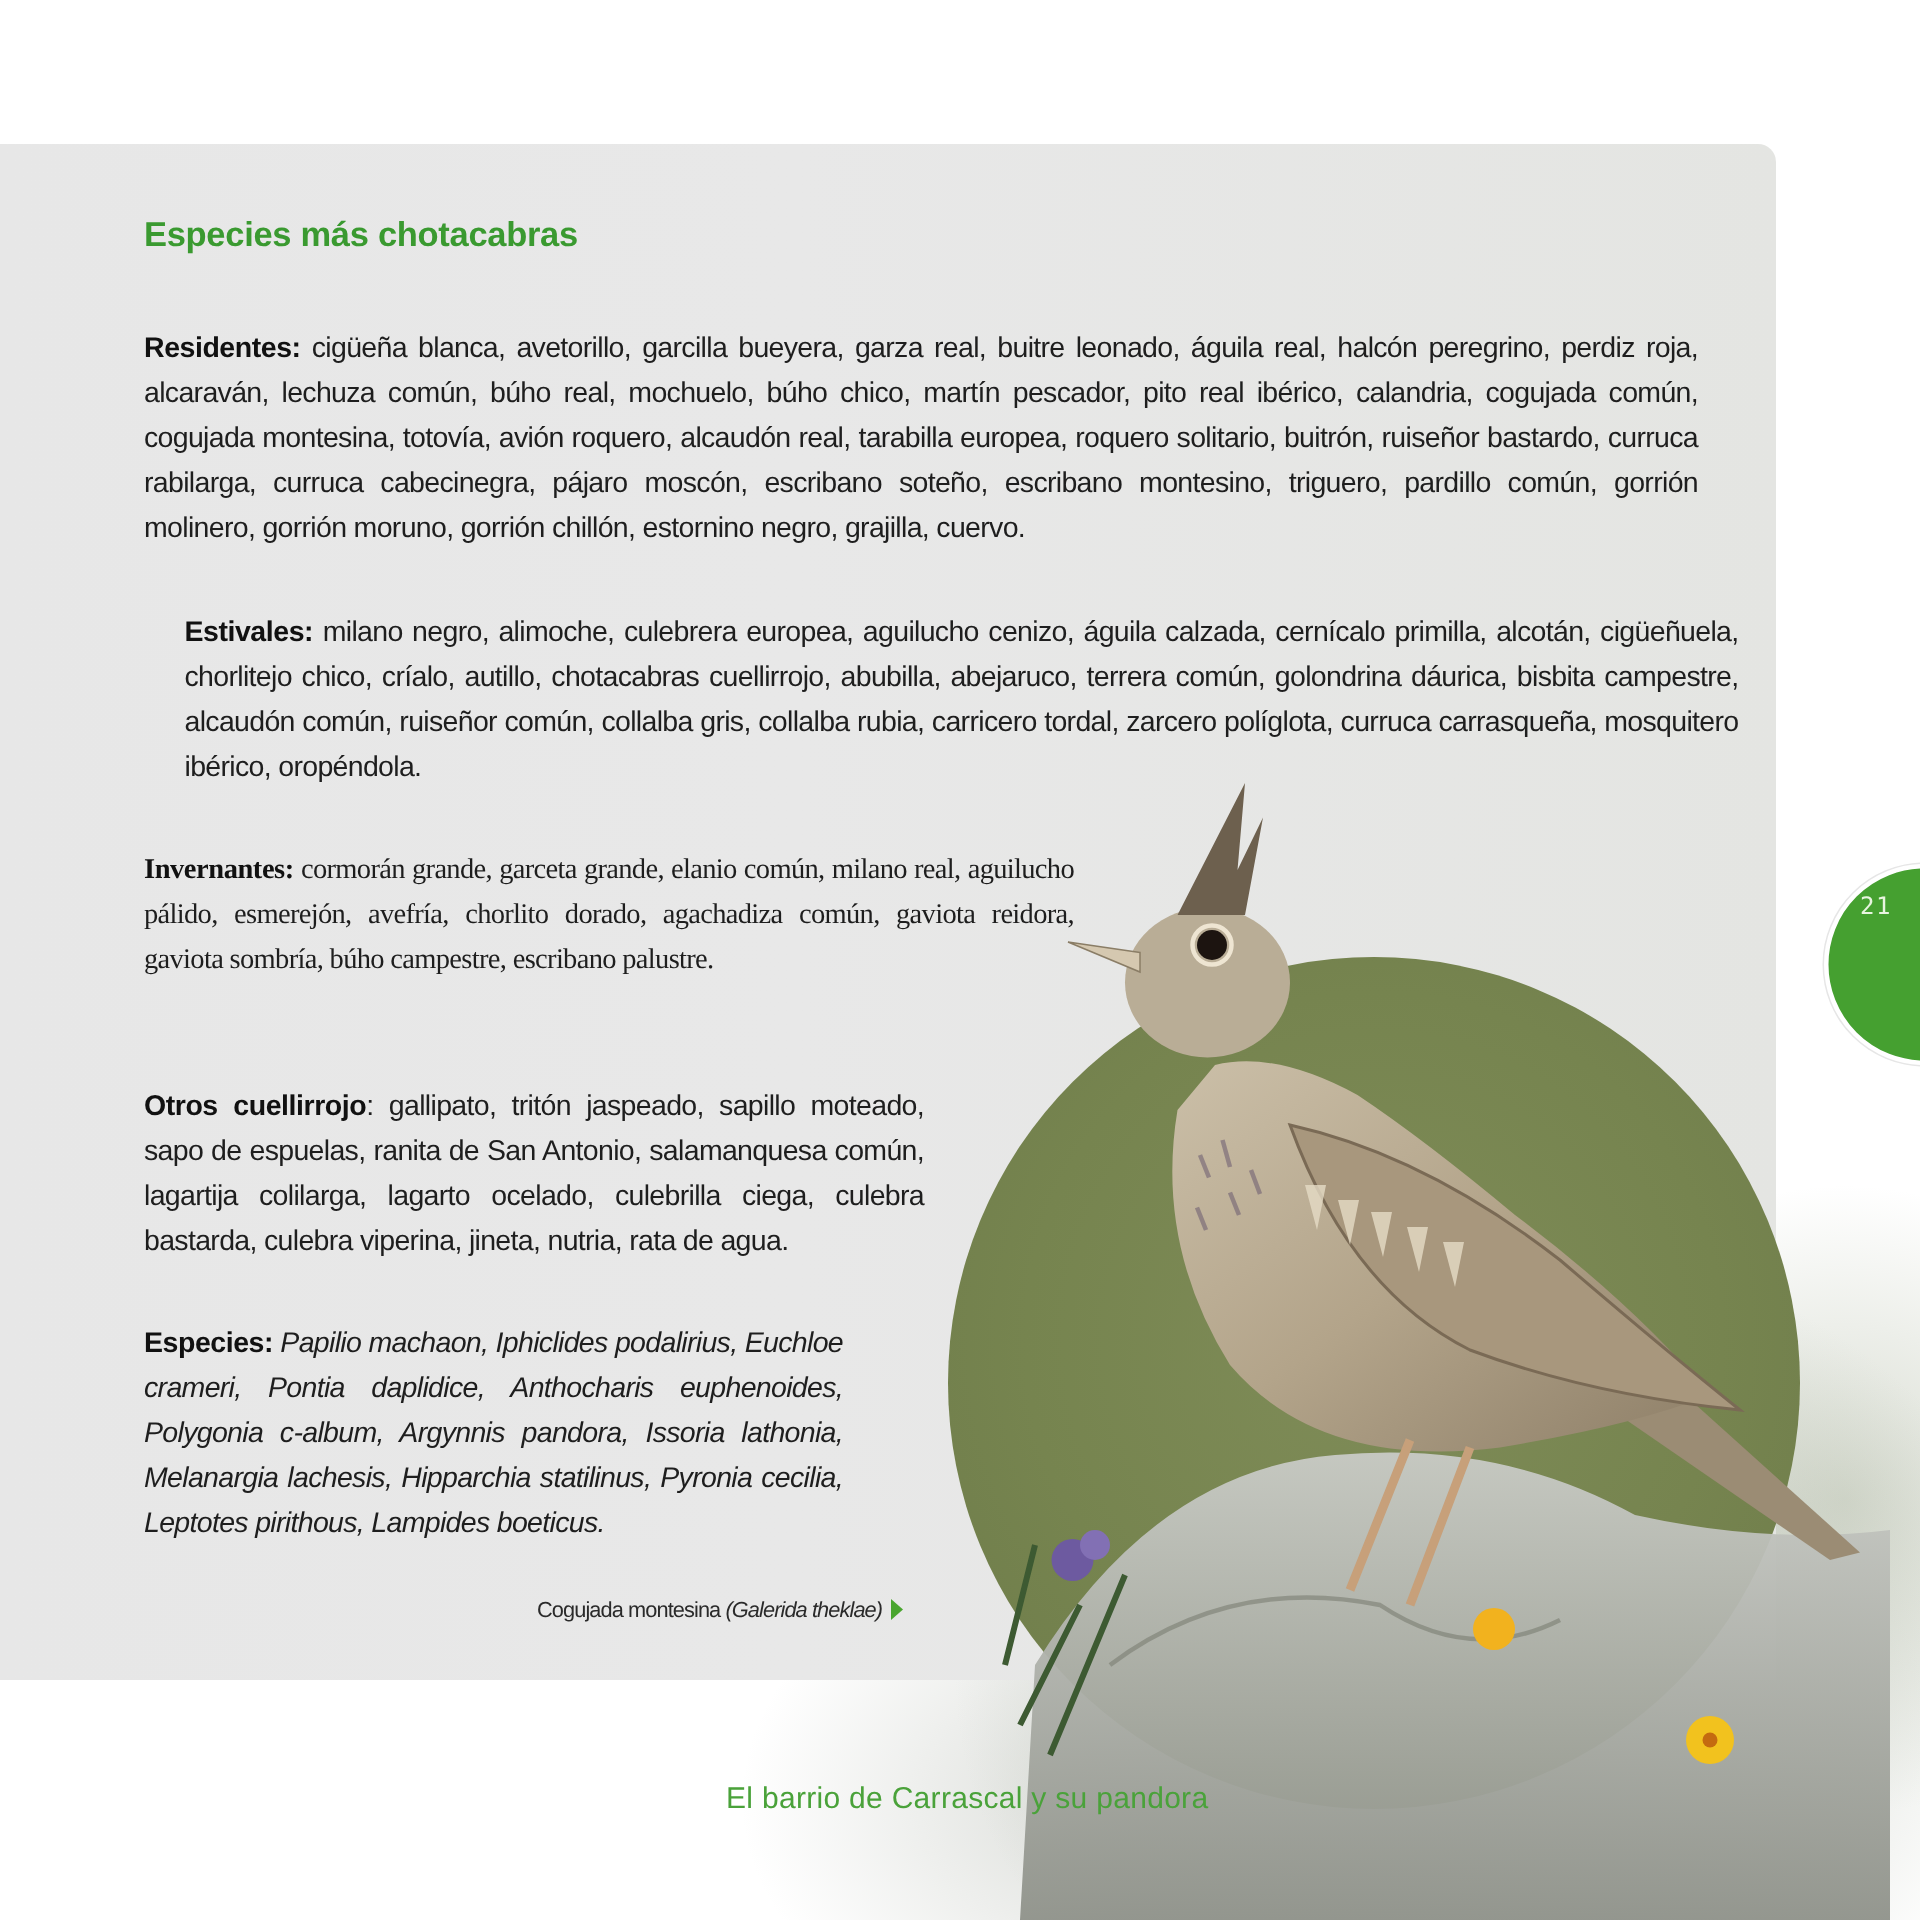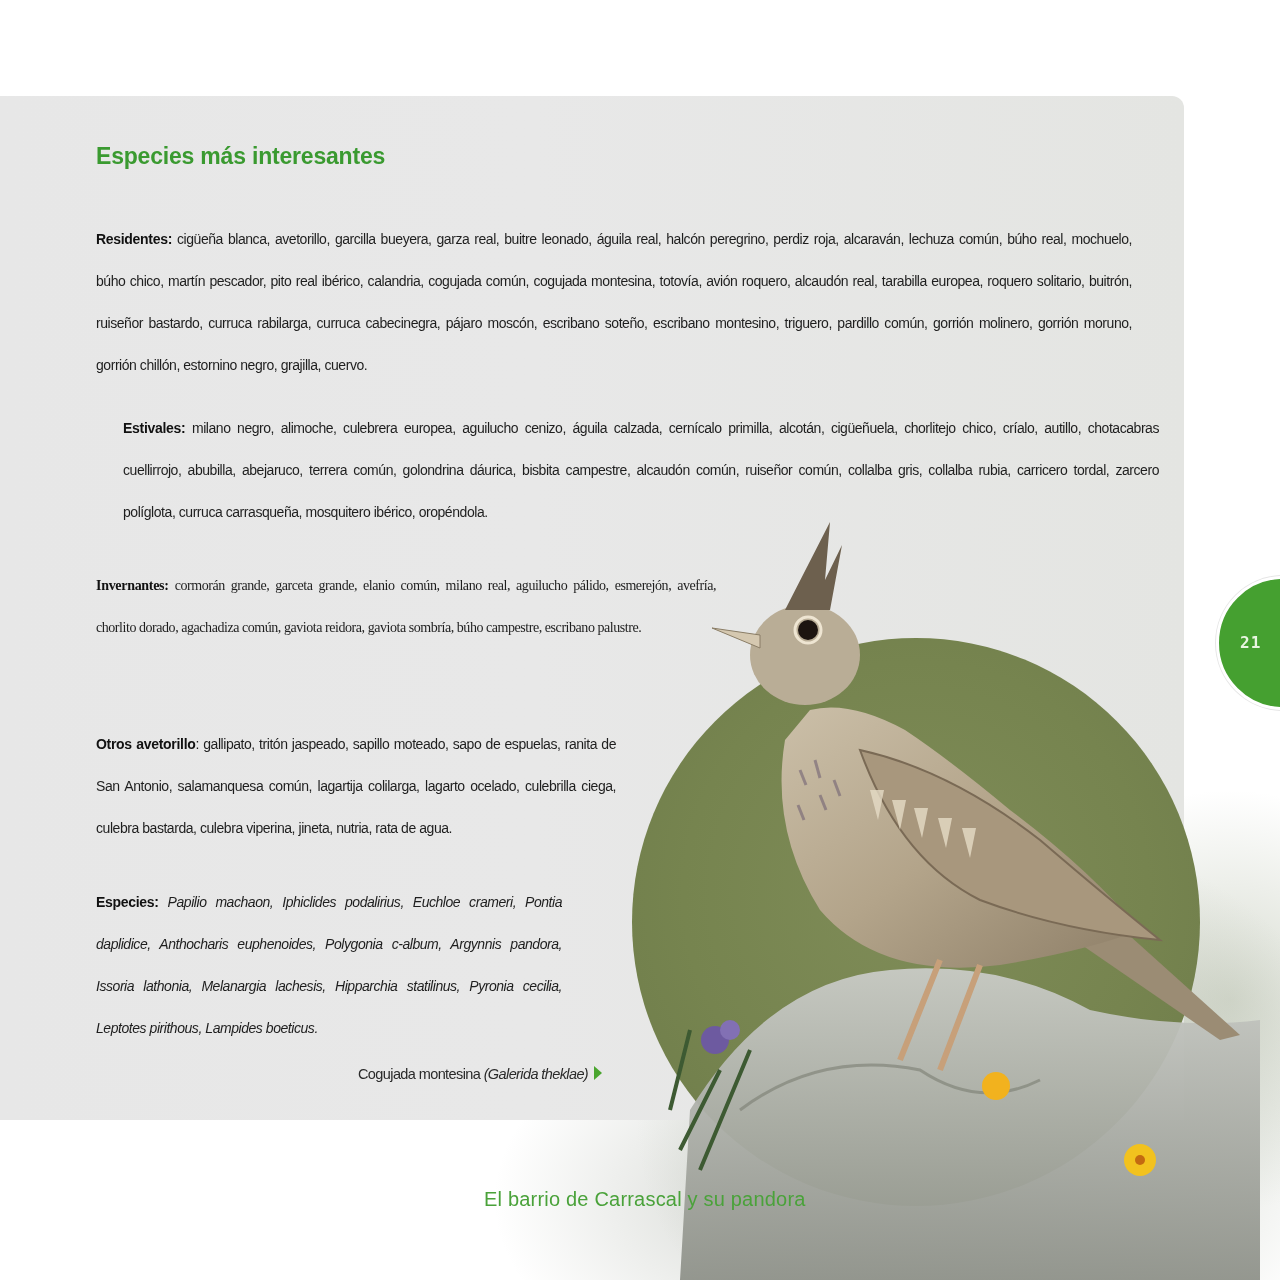--- a/index.html
+++ b/index.html
@@ -21,21 +21,21 @@
       background: linear-gradient(90deg, #e7e7e7 0%, #e8e8e8 45%, #e4e5e2 100%);
       border-top-right-radius: 12px;
     }
     .heading {
       position: absolute; left: 96px; top: 143px;
       font-size: 23px; font-weight: bold; color: #3a9a30; letter-spacing: -0.2px;
       margin: 0;
     }
     .para {
       position: absolute; left: 96px; margin: 0;
-      font-size: 14px; line-height: 42px; color: #1e1e1e;
+      font-size: 19px; line-height: 30px; color: #1e1e1e;
       text-align: justify; letter-spacing: -0.45px;
       font-family: "Liberation Sans Narrow", "Liberation Sans", sans-serif;
     }
     .para b { color: #111; font-weight: bold; letter-spacing: -0.3px; }
     .para i { font-style: italic; }
     #p-res { top: 218px; width: 1036px; }
     #p-est { top: 407px; width: 1036px; margin-left: 27px; }
     #p-inv { top: 565px; width: 620px; font-family: Liberation Serif, serif; }
     #p-otr { top: 723px; width: 520px; }
     #p-mar { top: 881px; width: 466px; }
@@ -58,24 +58,23 @@
       width: 0; height: 0; border-top: 7px solid transparent; border-bottom: 7px solid transparent;
       border-left: 8px solid #49a52e; margin-left: 2px;
     }
 
     .page-badge {
       position: absolute; left: 1216px; top: 576px; width: 128px; height: 128px;
       border-radius: 50%; background: #45a030; border: 3px solid #ffffff;
       box-shadow: 0 0 0 1px #e6e6e6;
     }
     .page-number {
-      position: absolute; left: 1240px; top: 633px;
+      position: absolute; left: 1240px; top: 594px;
       font-family: "DejaVu Sans Mono", monospace; font-size: 16px; color: #e8f5e0;
       letter-spacing: 1px;
-      font-weight: bold;
     }
     .footer-title {
       position: absolute; left: 484px; top: 1188px;
       font-size: 20px; color: #4aa23a; letter-spacing: 0.2px;
       font-family: "Liberation Sans Narrow", "Liberation Sans", sans-serif;
     }
   </style>
 </head>
 <body>
 
@@ -132,29 +131,29 @@
   <path d="M165 100 L210 12 L205 70 L222 35 L210 100 Z" fill="#6d604e"></path>
 
   <path d="M140 125 L92 118 L140 138 Z" fill="#d5c8b0" stroke="#8a7d66" stroke-width="1"></path>
 
   <circle cx="188" cy="120" r="10" fill="#1c1410"></circle>
   <circle cx="188" cy="120" r="13" fill="none" stroke="#eee5d2" stroke-width="3"></circle>
 
   <path d="M320 450 L280 550 M360 455 L320 560" stroke="#c7a07a" stroke-width="6" fill="none"></path>
 </svg>
 
-<h2 class="heading">Especies más interesantes</h2>
+<h2 class="heading">Especies más chotacabras</h2>
 
 <p class="para" id="p-res"><b>Residentes:</b><span> cigüeña blanca, avetorillo, garcilla bueyera, garza real, buitre leonado, águila real, halcón peregrino, perdiz roja, alcaraván, lechuza común, búho real, mochuelo, búho chico, martín pescador, pito real ibérico, calandria, cogujada común, cogujada montesina, totovía, avión roquero, alcaudón real, tarabilla europea, roquero solitario, buitrón, ruiseñor bastardo, cu­rruca rabilarga, curruca cabecinegra, pájaro moscón, escribano soteño, escribano montesino, triguero, pardillo común, gorrión molinero, gorrión moruno, gorrión chillón, estornino negro, grajilla, cuervo.</span></p>
 
 <p class="para" id="p-est"><b>Estivales:</b><span>  milano negro, alimoche, culebrera europea, aguilucho cenizo, águila calzada, cernícalo primilla, alcotán, cigüeñuela, chorlitejo chico, críalo, autillo, chotacabras cuellirrojo, abubilla, abejaruco, terrera común, golondrina dáurica, bisbita campestre, alcaudón común, ruiseñor común, collalba gris, collalba rubia, carricero tordal, zarcero políglota, curruca carrasqueña, mosqui­tero ibérico, oropéndola.</span></p>
 
 <p class="para" id="p-inv"><b>Invernantes:</b><span> cormorán grande, garceta grande, elanio común, milano real, aguilucho pálido, esmerejón, avefría, chorlito dorado, agachadiza común, gaviota reidora, gaviota sombría, búho campestre, escri­bano palustre.</span></p>
 
-<p class="para" id="p-otr"><b>Otros avetorillo</b><span>: gallipato, tritón jaspeado, sapillo moteado, sapo de espuelas, ranita de San Antonio, salamanquesa co­mún, lagartija colilarga, lagarto ocelado, culebrilla ciega, cu­lebra bastarda, culebra viperina, jineta, nutria, rata de agua.</span></p>
+<p class="para" id="p-otr"><b>Otros cuellirrojo</b><span>: gallipato, tritón jaspeado, sapillo moteado, sapo de espuelas, ranita de San Antonio, salamanquesa co­mún, lagartija colilarga, lagarto ocelado, culebrilla ciega, cu­lebra bastarda, culebra viperina, jineta, nutria, rata de agua.</span></p>
 
 <p class="para" id="p-mar"><b>Especies:</b> <i>Papilio machaon, Iphiclides podalirius, Eu­chloe crameri, Pontia daplidice, Anthocharis euphenoides, Polygonia c-album, Argynnis pandora, Issoria lathonia, Melanargia lachesis, Hipparchia statilinus, Pyronia cecilia, Leptotes pirithous, Lampides boeticus.</i></p>
 
 <div class="caption">
   <span><span>Cogujada montesina </span><i>(Galerida theklae)</i></span>
   <span class="caption-arrow"></span>
 </div>
 
 <div class="page-badge"></div>
 <div class="page-number">21</div>

